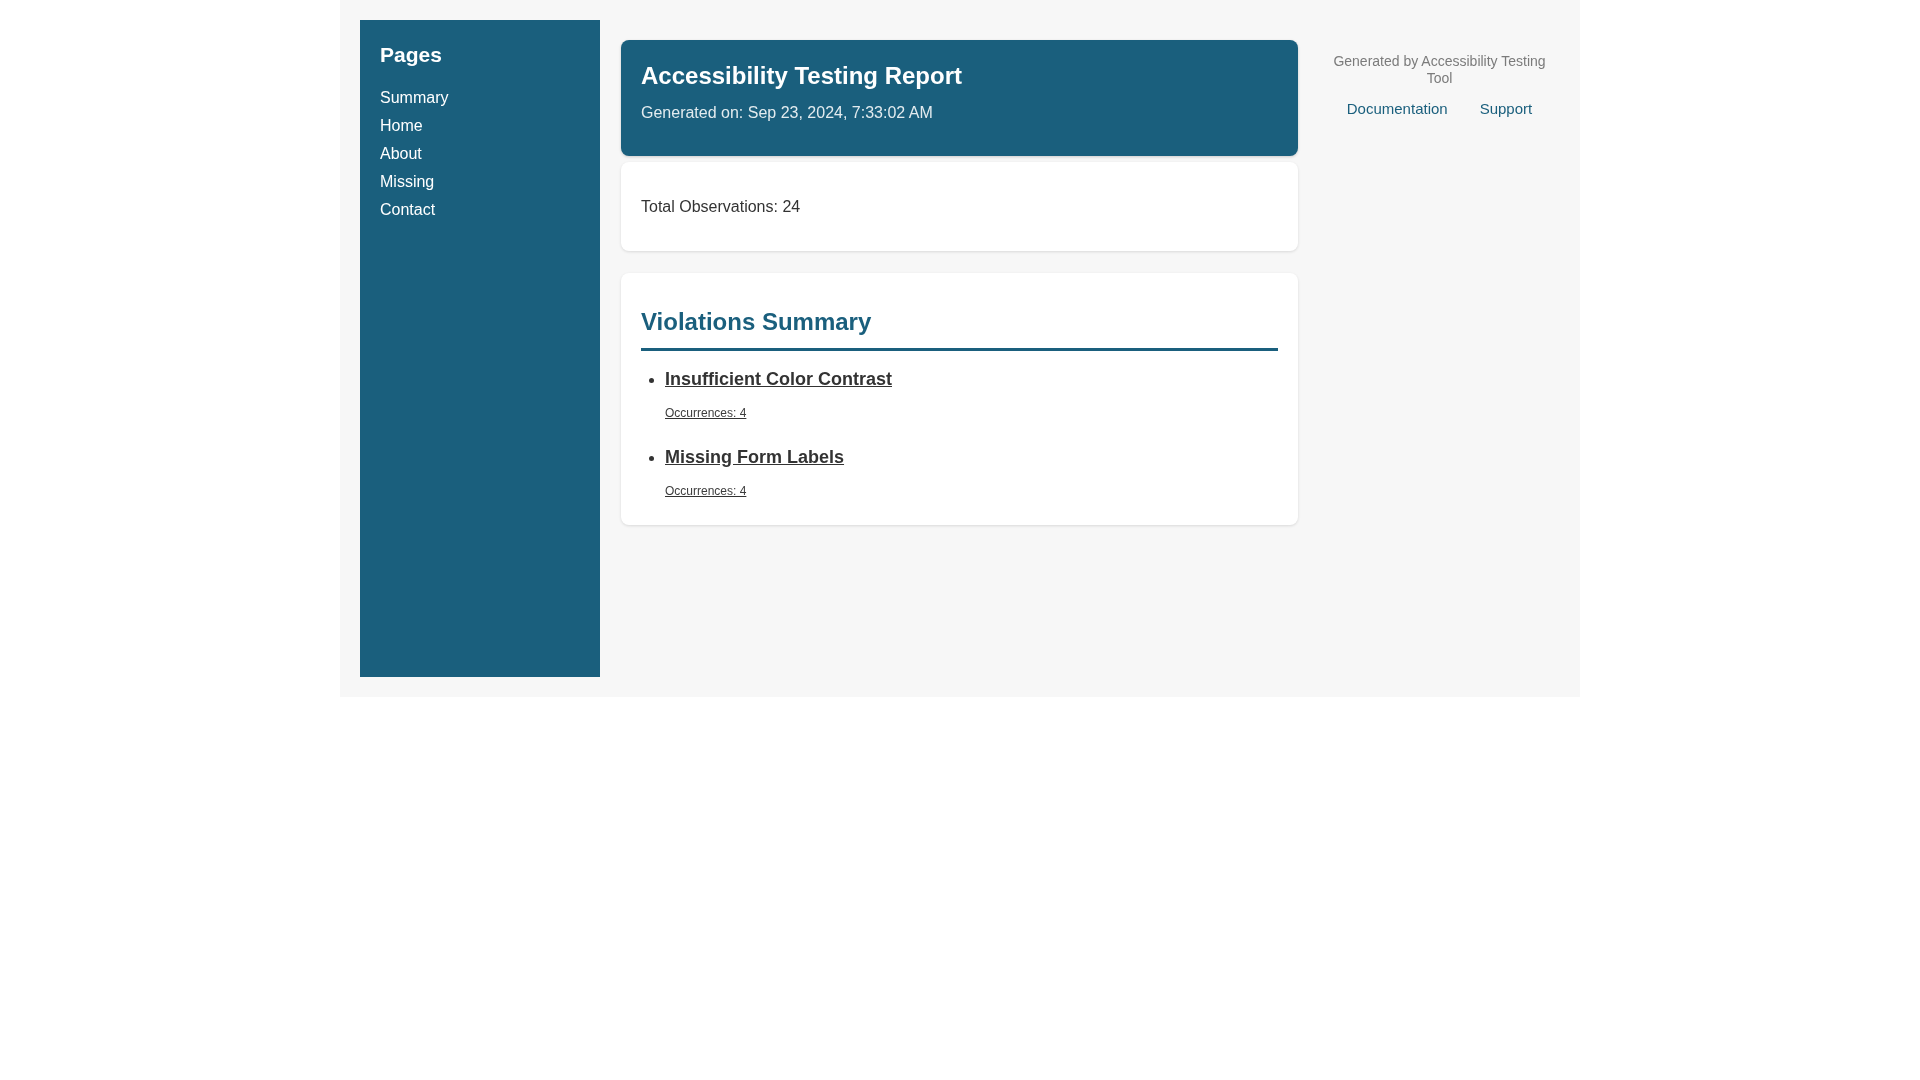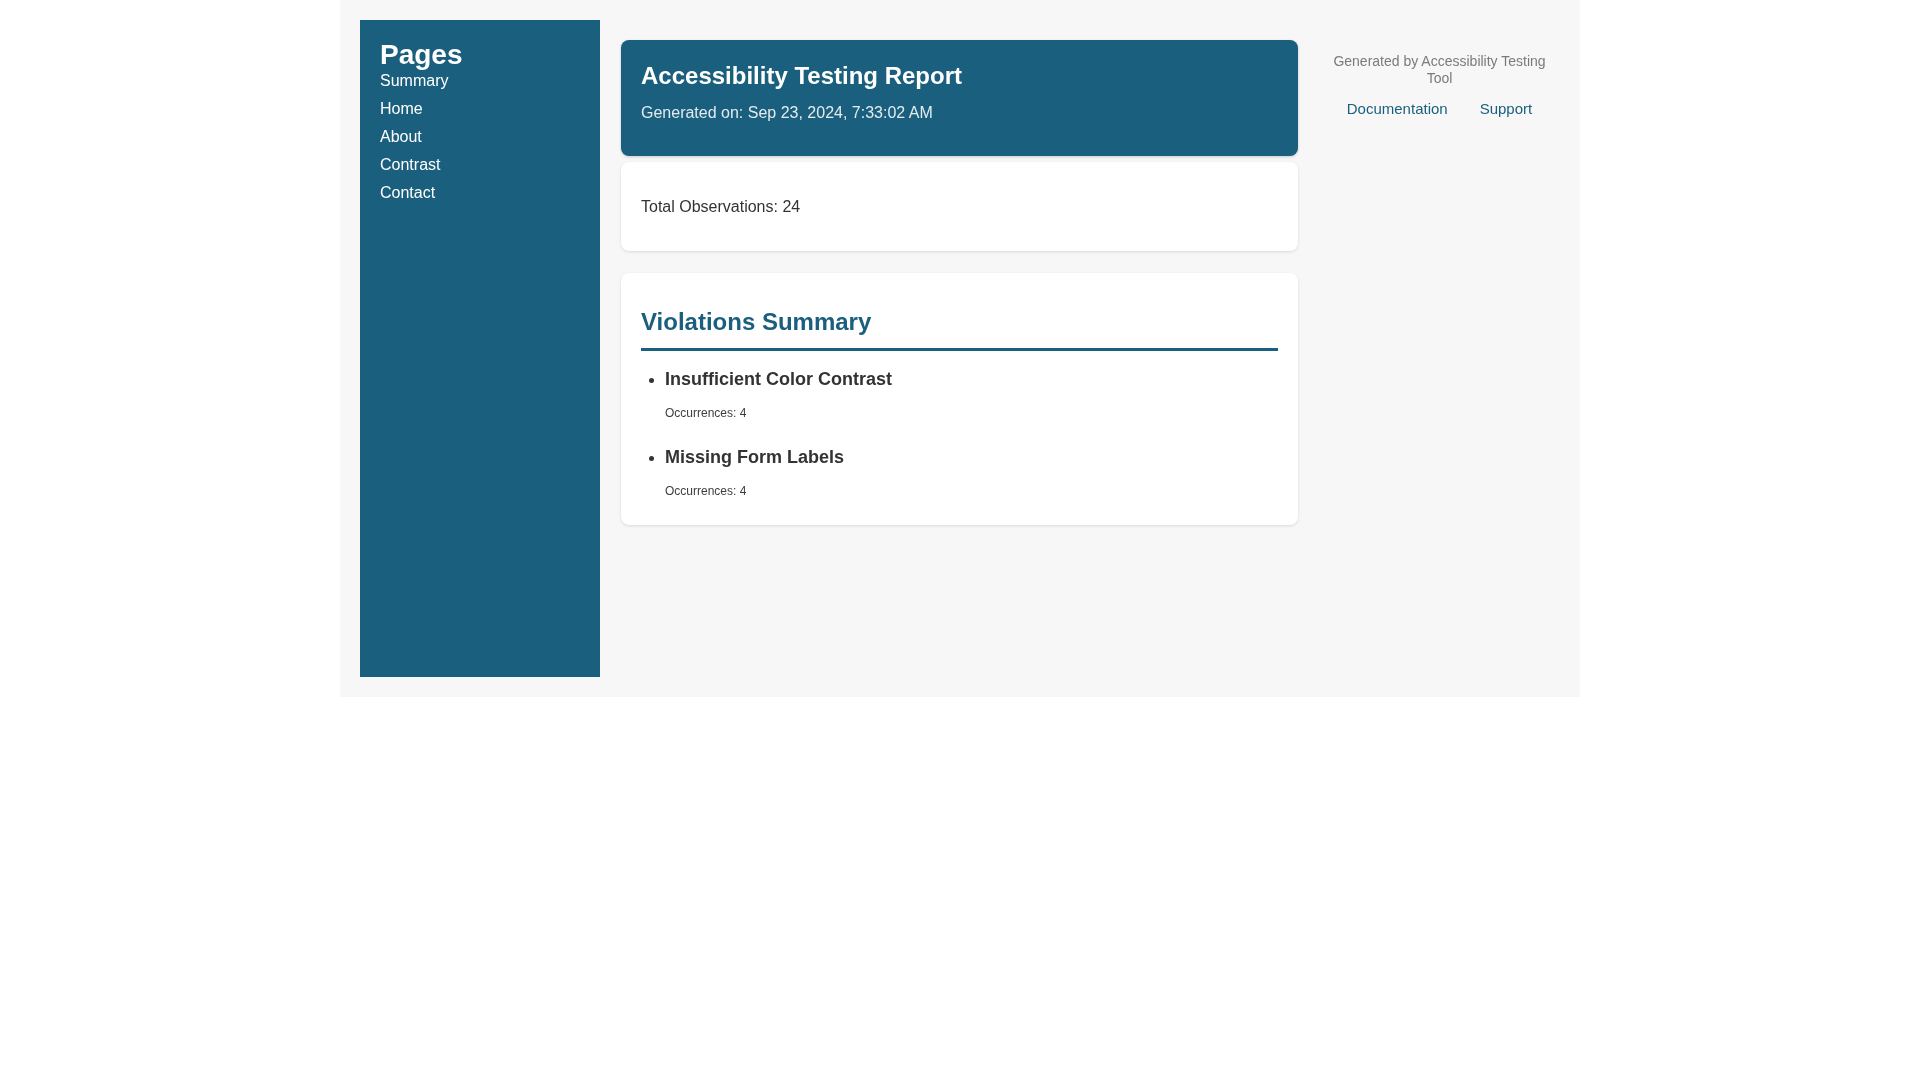--- a/index.html
+++ b/index.html
@@ -16,21 +16,21 @@
     padding: 20px; box-sizing: border-box;
     display: flex; gap: 21px; align-items: stretch;
   }
 
   
   .sidebar {
     flex: 0 0 240px; box-sizing: border-box;
     background: var(--accent, #1a5f7d);
     color: #fff; padding: 20px;
   }
-  .sidebar h2 { font-size: 28px; font-weight: bold; margin: 1px 0 2px; line-height: 28px; }
+  .sidebar h2 { font-size: 21px; font-weight: bold; margin: 1px 0 19px; line-height: 28px; }
   .sidebar nav a {
     display: block; color: #ffffff; text-decoration: none;
     font-size: 16px; line-height: 19px; margin-bottom: 9px; cursor: pointer;
   }
 
   
   .main { flex: 1 1 auto; min-width: 0; padding-top: 20px; }
 
   .header-card {
     box-sizing: border-box; height: 116px;
@@ -48,21 +48,21 @@
   }
   .card h2 {
     color: var(--accent, #1a5f7d);
     font-size: 24px; font-weight: bold; line-height: 29px;
     margin: 14px 0 16px; padding-bottom: 12px;
     border-bottom: 3px solid var(--accent, #1a5f7d);
   }
   .card p.stat { font-size: 16px; color: #333333; margin: 15px 0; line-height: 19px; }
 
   .violations-list { margin: 18px 0 0; padding: 0 0 0 24px; color: #333333; }
-  .violations-list li { margin-bottom: 24px; }
+  .violations-list li { margin-bottom: 24px; text-decoration: underline; }
   .violations-list li:last-child { margin-bottom: 4px; }
   .violations-list h3 { font-size: 18px; font-weight: bold; margin: 0; line-height: 21px; color: #333333; }
   .violations-list p { font-size: 12px; margin: 14px 0 0; color: #3d3d3d; line-height: 19px; }
 
   
   .footer-col { flex: 0 0 241px; text-align: center; padding-top: 33px; box-sizing: border-box; }
   .footer-col .gen { font-size: 14px; color: #7b7b7b; margin: 0 0 13px; line-height: 17px; }
   .footer-links { display: flex; justify-content: center; gap: 32px; }
   .footer-links a { color: var(--accent, #1a5f7d); font-size: 15px; line-height: 18px; text-decoration: none; cursor: pointer; }
 </style>
@@ -71,21 +71,21 @@
 
 <div class="page">
   <div class="container">
 
     <aside class="sidebar">
       <h2>Pages</h2>
       <nav>
         <a href="#">Summary</a>
         <a href="#">Home</a>
         <a href="#">About</a>
-        <a href="#">Contrast</a>
+        <a href="#">Missing</a>
         <a href="#">Contact</a>
       </nav>
     </aside>
 
     <main class="main">
 
       <header class="header-card">
         <h1>Accessibility Testing Report</h1>
         <p>Generated on: Sep 23, 2024, 7:33:02 AM</p>
       </header>

